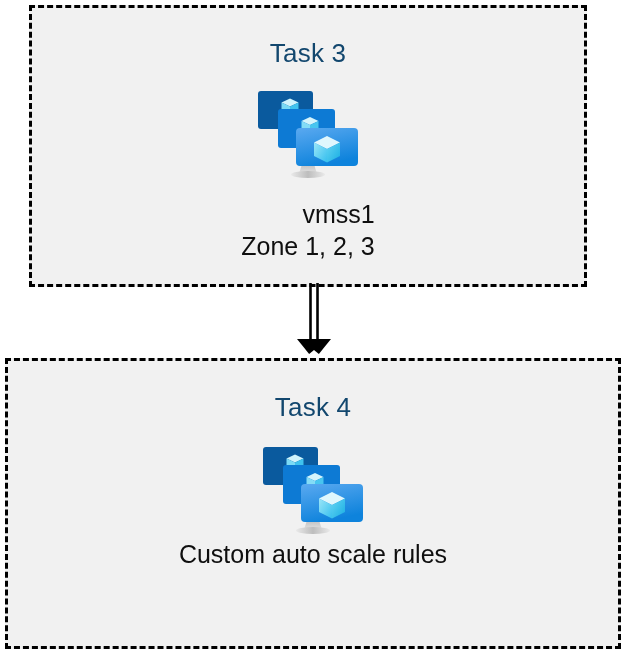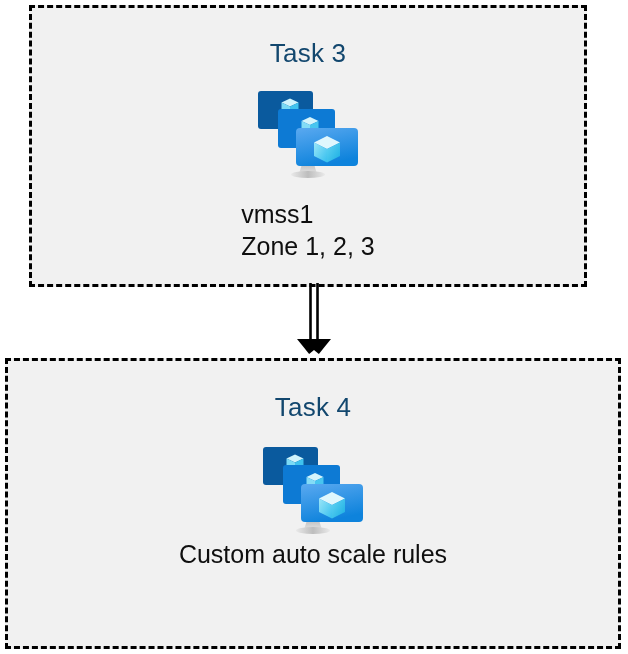--- a/index.html
+++ b/index.html
@@ -51,21 +51,21 @@
     text-align: center;
     line-height: 1;
   }
   #task-box-3 .task-heading { margin-top: 32px; }
   #task-box-4 .task-heading { margin-top: 33px; text-align: right; }
 
   .caption {
     color: #0f0f0f;
     font-size: 25px;
     font-weight: 400;
-    text-align: left;
+    text-align: right;
     line-height: 32px;
     white-space: pre-line;
   }
   #task-3-caption { margin-top: 16px; }
   #task-4-caption { }
 
   
   .vmss-icon {
     position: relative;
     width: 112px;

